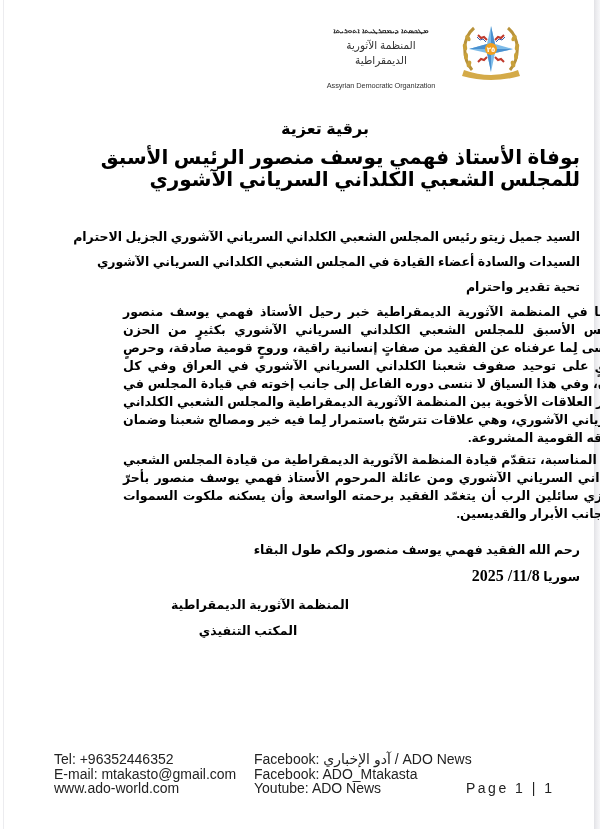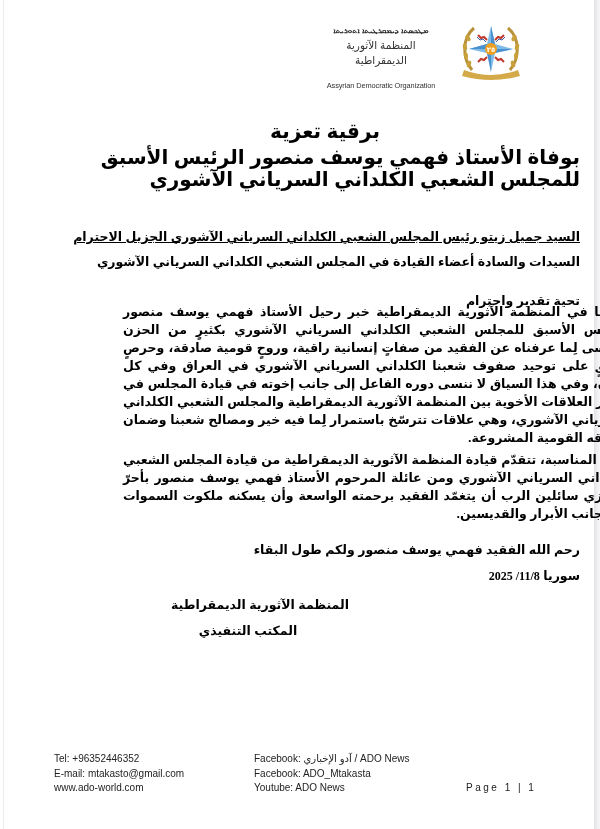--- a/index.html
+++ b/index.html
@@ -35,21 +35,21 @@
     }
     .header-en {
       font-size: 7.4px; line-height: 12px; color: #333; margin-top: 12px;
       white-space: nowrap; letter-spacing: -0.1px;
     }
     .logo {
       position: absolute; left: 458px; top: 22px; width: 66px; height: 60px;
     }
     .title {
       position: absolute; left: 60px; width: 530px; top: 119px;
-      text-align: center; font-weight: bold; font-size: 20px; direction: rtl;
+      text-align: center; font-weight: bold; font-size: 16px; direction: rtl;
     }
     .subject {
       position: absolute; left: 70px; width: 510px; top: 146px;
       direction: rtl; text-align: right; font-weight: bold; font-size: 20px;
       line-height: 22px;
     }
     .addr {
       position: absolute; left: 80px; width: 500px; direction: rtl;
       text-align: right; font-weight: bold; font-size: 12.5px; line-height: 16px;
       white-space: nowrap;
@@ -57,25 +57,25 @@
     .para {
       position: absolute; left: 75px; width: 505px; direction: rtl;
       text-align: justify; text-align-last: right;
       font-weight: bold; font-size: 12.5px; line-height: 18px; margin-left: 48px;
     }
     .sign {
       position: absolute; direction: rtl; text-align: center; font-weight: bold;
       font-size: 12.5px; white-space: nowrap;
     }
     .date {
-      font-family: "Liberation Serif", serif; font-size: 12px;
+      font-family: "Liberation Serif", serif; font-size: 16px;
     }
     
     .footer {
-      position: absolute; font-size: 10px; line-height: 14.5px; color: #222;
+      position: absolute; font-size: 14px; line-height: 14.5px; color: #222;
       white-space: nowrap;
     }
     .footer div { height: 14.5px; }
     .pagenum { letter-spacing: 2.5px; }
   </style>
 </head>
 <body>
 
 <div class="page"></div>
 <div class="right-edge"></div>
@@ -114,23 +114,23 @@
   <path d="M33 4 L37 22 L33 27 Z M55 27 L37 31 L33 27 Z M33 50 L29 31 L33 27 Z M11 27 L29 22 L33 27 Z" fill="#4a90cf"></path>
   <circle cx="33" cy="27" r="6" fill="#f0a020"></circle>
   <text x="33" y="30" font-size="7" text-anchor="middle" fill="#fff" font-family="DejaVu Sans, sans-serif" font-weight="bold">٢٥</text>
 
   <path d="M6 48 Q33 58 60 48 L62 54 Q33 62 4 54 Z" fill="#d4aa48"></path>
 </svg>
 
 <div class="title">برقية تعزية</div>
 <div class="subject">بوفاة الأستاذ فهمي يوسف منصور الرئيس الأسبق للمجلس الشعبي الكلداني السرياني الآشوري</div>
 
-<div class="addr" style="top:229px;text-decoration:underline;">السيد جميل زيتو رئيس المجلس الشعبي الكلداني السرياني الآشوري الجزيل الاحترام</div>
+<div class="addr" style="top:229px;">السيد جميل زيتو رئيس المجلس الشعبي الكلداني السرياني الآشوري الجزيل الاحترام</div>
 <div class="addr" style="top:254px;">السيدات والسادة أعضاء القيادة في المجلس الشعبي الكلداني السرياني الآشوري</div>
-<div class="addr" style="top:293px;">تحية تقدير واحترام</div>
+<div class="addr" style="top:279px;">تحية تقدير واحترام</div>
 
 <div class="para" style="top:303px;">تلقينا في المنظمة الآثورية الديمقراطية خبر رحيل الأستاذ فهمي يوسف منصور الرئيس الأسبق للمجلس الشعبي الكلداني السرياني الآشوري بكثيرٍ من الحزن والأسى لِما عرفناه عن الفقيد من صفاتٍ إنسانية راقية، وروحٍ قومية صادقة، وحرصٍ عميقٍ على توحيد صفوف شعبنا الكلداني السرياني الآشوري في العراق وفي كل مكان، وفي هذا السياق لا ننسى دوره الفاعل إلى جانب إخوته في قيادة المجلس في تعزيز العلاقات الأخوية بين المنظمة الآثورية الديمقراطية والمجلس الشعبي الكلداني السرياني الآشوري، وهي علاقات تترسّخ باستمرار لِما فيه خير ومصالح شعبنا وضمان حقوقه القومية المشروعة.</div>
 <div class="para" style="top:451px;">بهذه المناسبة، تتقدّم قيادة المنظمة الآثورية الديمقراطية من قيادة المجلس الشعبي الكلداني السرياني الآشوري ومن عائلة المرحوم الأستاذ فهمي يوسف منصور بأحرّ التعازي سائلين الرب أن يتغمّد الفقيد برحمته الواسعة وأن يسكنه ملكوت السموات إلى جانب الأبرار والقديسين.</div>
 
 <div class="addr" style="top:542px;">رحم الله الفقيد فهمي يوسف منصور ولكم طول البقاء</div>
 <div class="addr" style="top:568px;">
   <span>سوريا</span>
   <span class="date" style="direction:ltr; unicode-bidi:embed;">2025 /11/8</span>
 </div>
 

